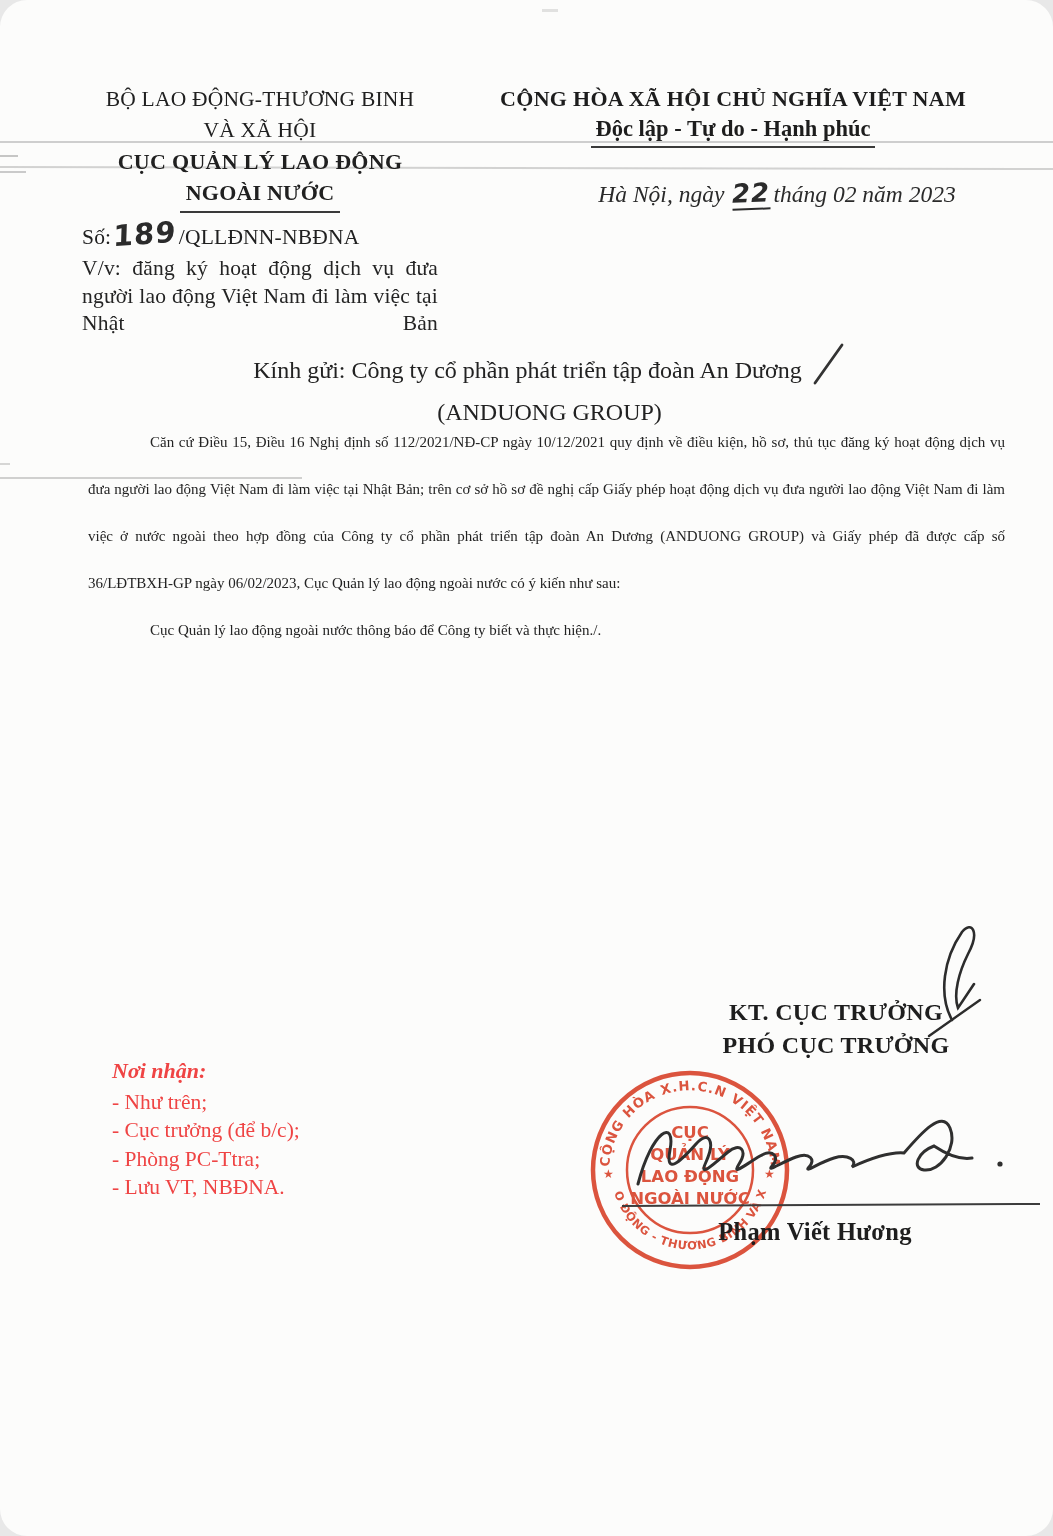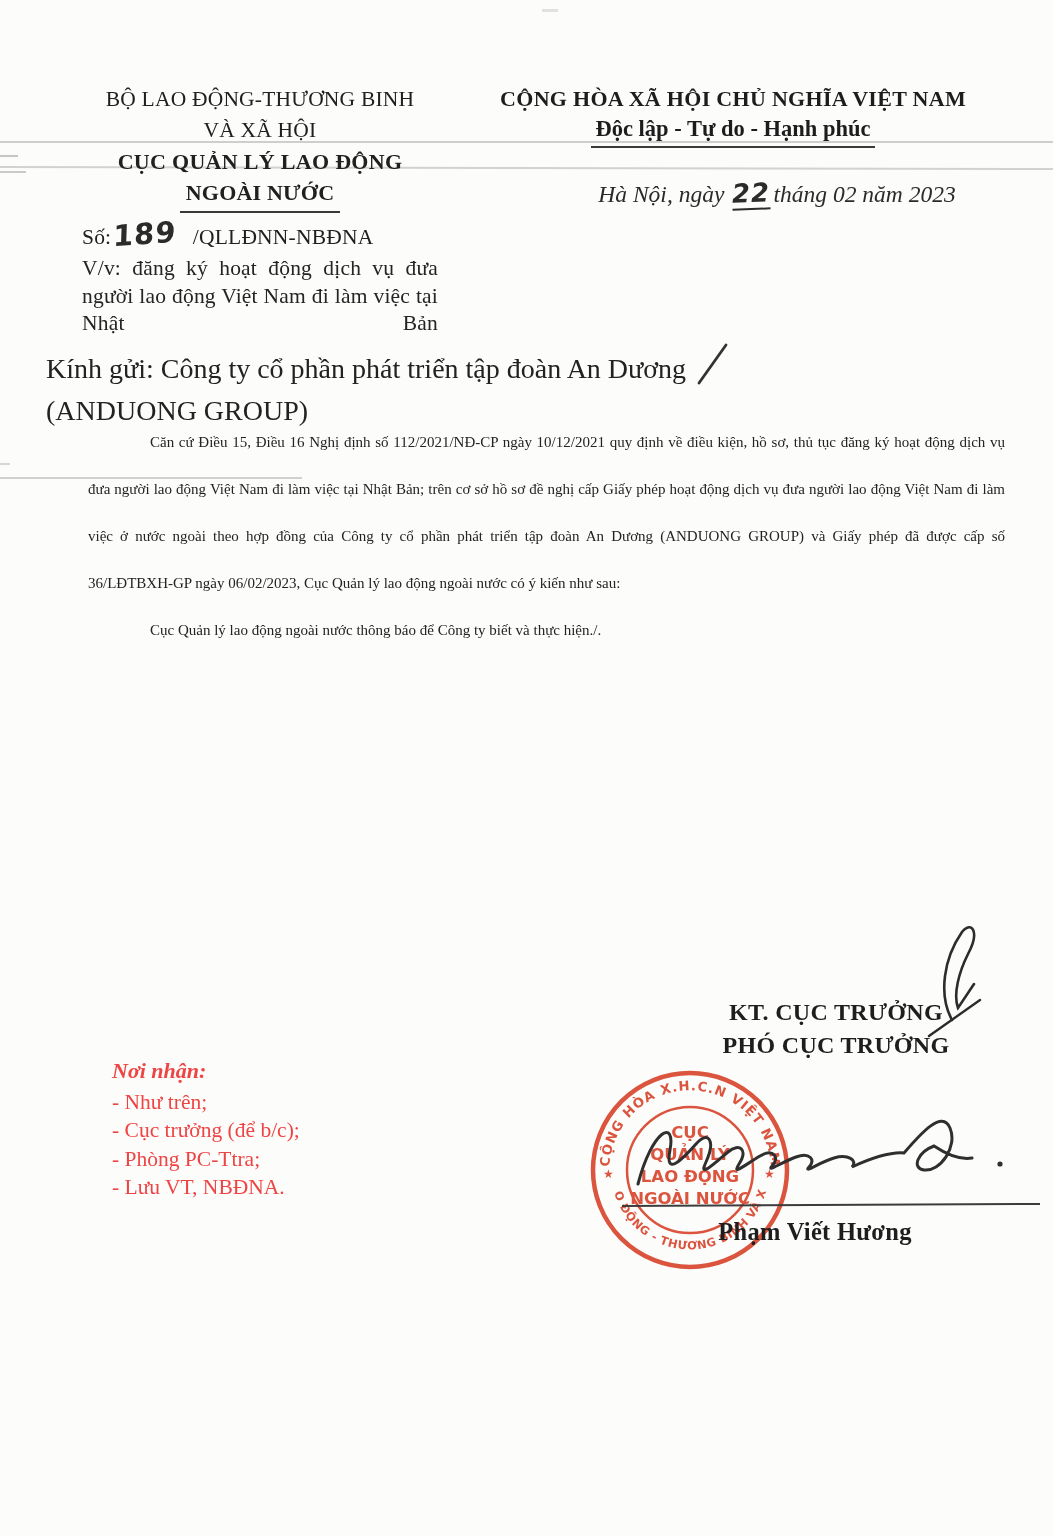--- a/index.html
+++ b/index.html
@@ -4,20 +4,21 @@
 <style>
   html,body { margin:0; padding:0; background:#e8e8e8; }
   .page {
     position:relative;
     width:1053px; height:1536px;
     margin:0 auto;
     background:#fcfcfb;
     font-family:"Liberation Serif","DejaVu Serif",serif;
     color:#262626;
     overflow:hidden;
+    border-radius:27px;
   }
   
   .artifact { position:absolute; background:#8f8f8f; }
   .art-line-a { top:141px; left:0; width:1053px; height:2px; opacity:.42; }
   .art-line-b { top:167px; left:0; width:1053px; height:2px; opacity:.38; transform:rotate(.12deg); }
   .art-line-c { top:477px; left:0; width:302px; height:2px; opacity:.40; }
   .art-dash-top { top:9px; left:542px; width:16px; height:3px; opacity:.25; }
   .art-dash-l1 { top:155px; left:0; width:18px; height:2px; opacity:.5; }
   .art-dash-l2 { top:171px; left:0; width:26px; height:2px; opacity:.45; }
   .art-dash-l3 { top:463px; left:0; width:10px; height:2px; opacity:.35; }
@@ -32,33 +33,33 @@
   .hdr-left .org { font-weight:700; font-size:22px; letter-spacing:.3px; }
   .hdr-left .org-u { font-weight:700; font-size:22px; }
   .hdr-left .org-u span { display:inline-block; border-bottom:2.5px solid #3a3a3a; padding:0 6px 3px; }
   .num-line { text-align:left; margin-top:6px; font-size:21.5px; white-space:nowrap; }
   .hand {
     font-family:"DejaVu Sans",sans-serif;
     font-weight:700; font-size:29px; color:#2b2b2b;
     display:inline-block; transform:rotate(-4deg) skewX(-6deg);
     margin:0 2px; letter-spacing:1px;
   }
-  .num-suffix { margin-left:14px; }
+  .num-suffix { margin-left:0; }
   .subject { text-align:justify; font-size:21.5px; line-height:27.5px; margin-top:2px; color:#242424; }
   .subject::after { content:""; display:inline-block; width:100%; }
 
   .hdr-right { position:absolute; top:84px; left:448px; width:570px; text-align:center; color:#1d1d1d; }
   .hdr-right .nat1 { font-weight:700; font-size:22px; letter-spacing:.3px; line-height:30px; }
   .hdr-right .nat2 { font-weight:700; font-size:22.5px; margin-top:2px; }
   .hdr-right .nat2 span { display:inline-block; border-bottom:2.5px solid #3a3a3a; padding:0 4px 4px; }
   .date-line { margin-top:30px; font-style:italic; font-size:23.5px; padding-left:88px; white-space:nowrap; color:#2a2a2a; }
   .date-line .hand { font-size:26px; margin:0 3px 0 8px; transform:rotate(-2deg); border-bottom:2px solid #2b2b2b; }
 
   
-  .salutation { position:absolute; top:342px; left:0; width:1053px; font-size:28px; line-height:34px; padding-left:46px; box-sizing:border-box; color:#222; }
+  .salutation { position:absolute; top:342px; left:0; width:1053px; text-align:center; font-size:24px; line-height:34px; padding-left:46px; box-sizing:border-box; color:#222; }
   .slash-svg { display:inline-block; vertical-align:-8px; margin-left:10px; }
 
   
   .body-text { position:absolute; top:419px; left:88px; width:917px; font-size:15px; line-height:47px; color:#232323; }
   .body-text p { margin:0; text-align:justify; text-indent:62px; }
   .body-text p.sp { margin-top:8px; }
 
   
   .signoff { position:absolute; top:996px; left:640px; width:392px; text-align:center; font-weight:700; font-size:24px; line-height:33px; color:#1e1e1e; letter-spacing:.3px; }
 

